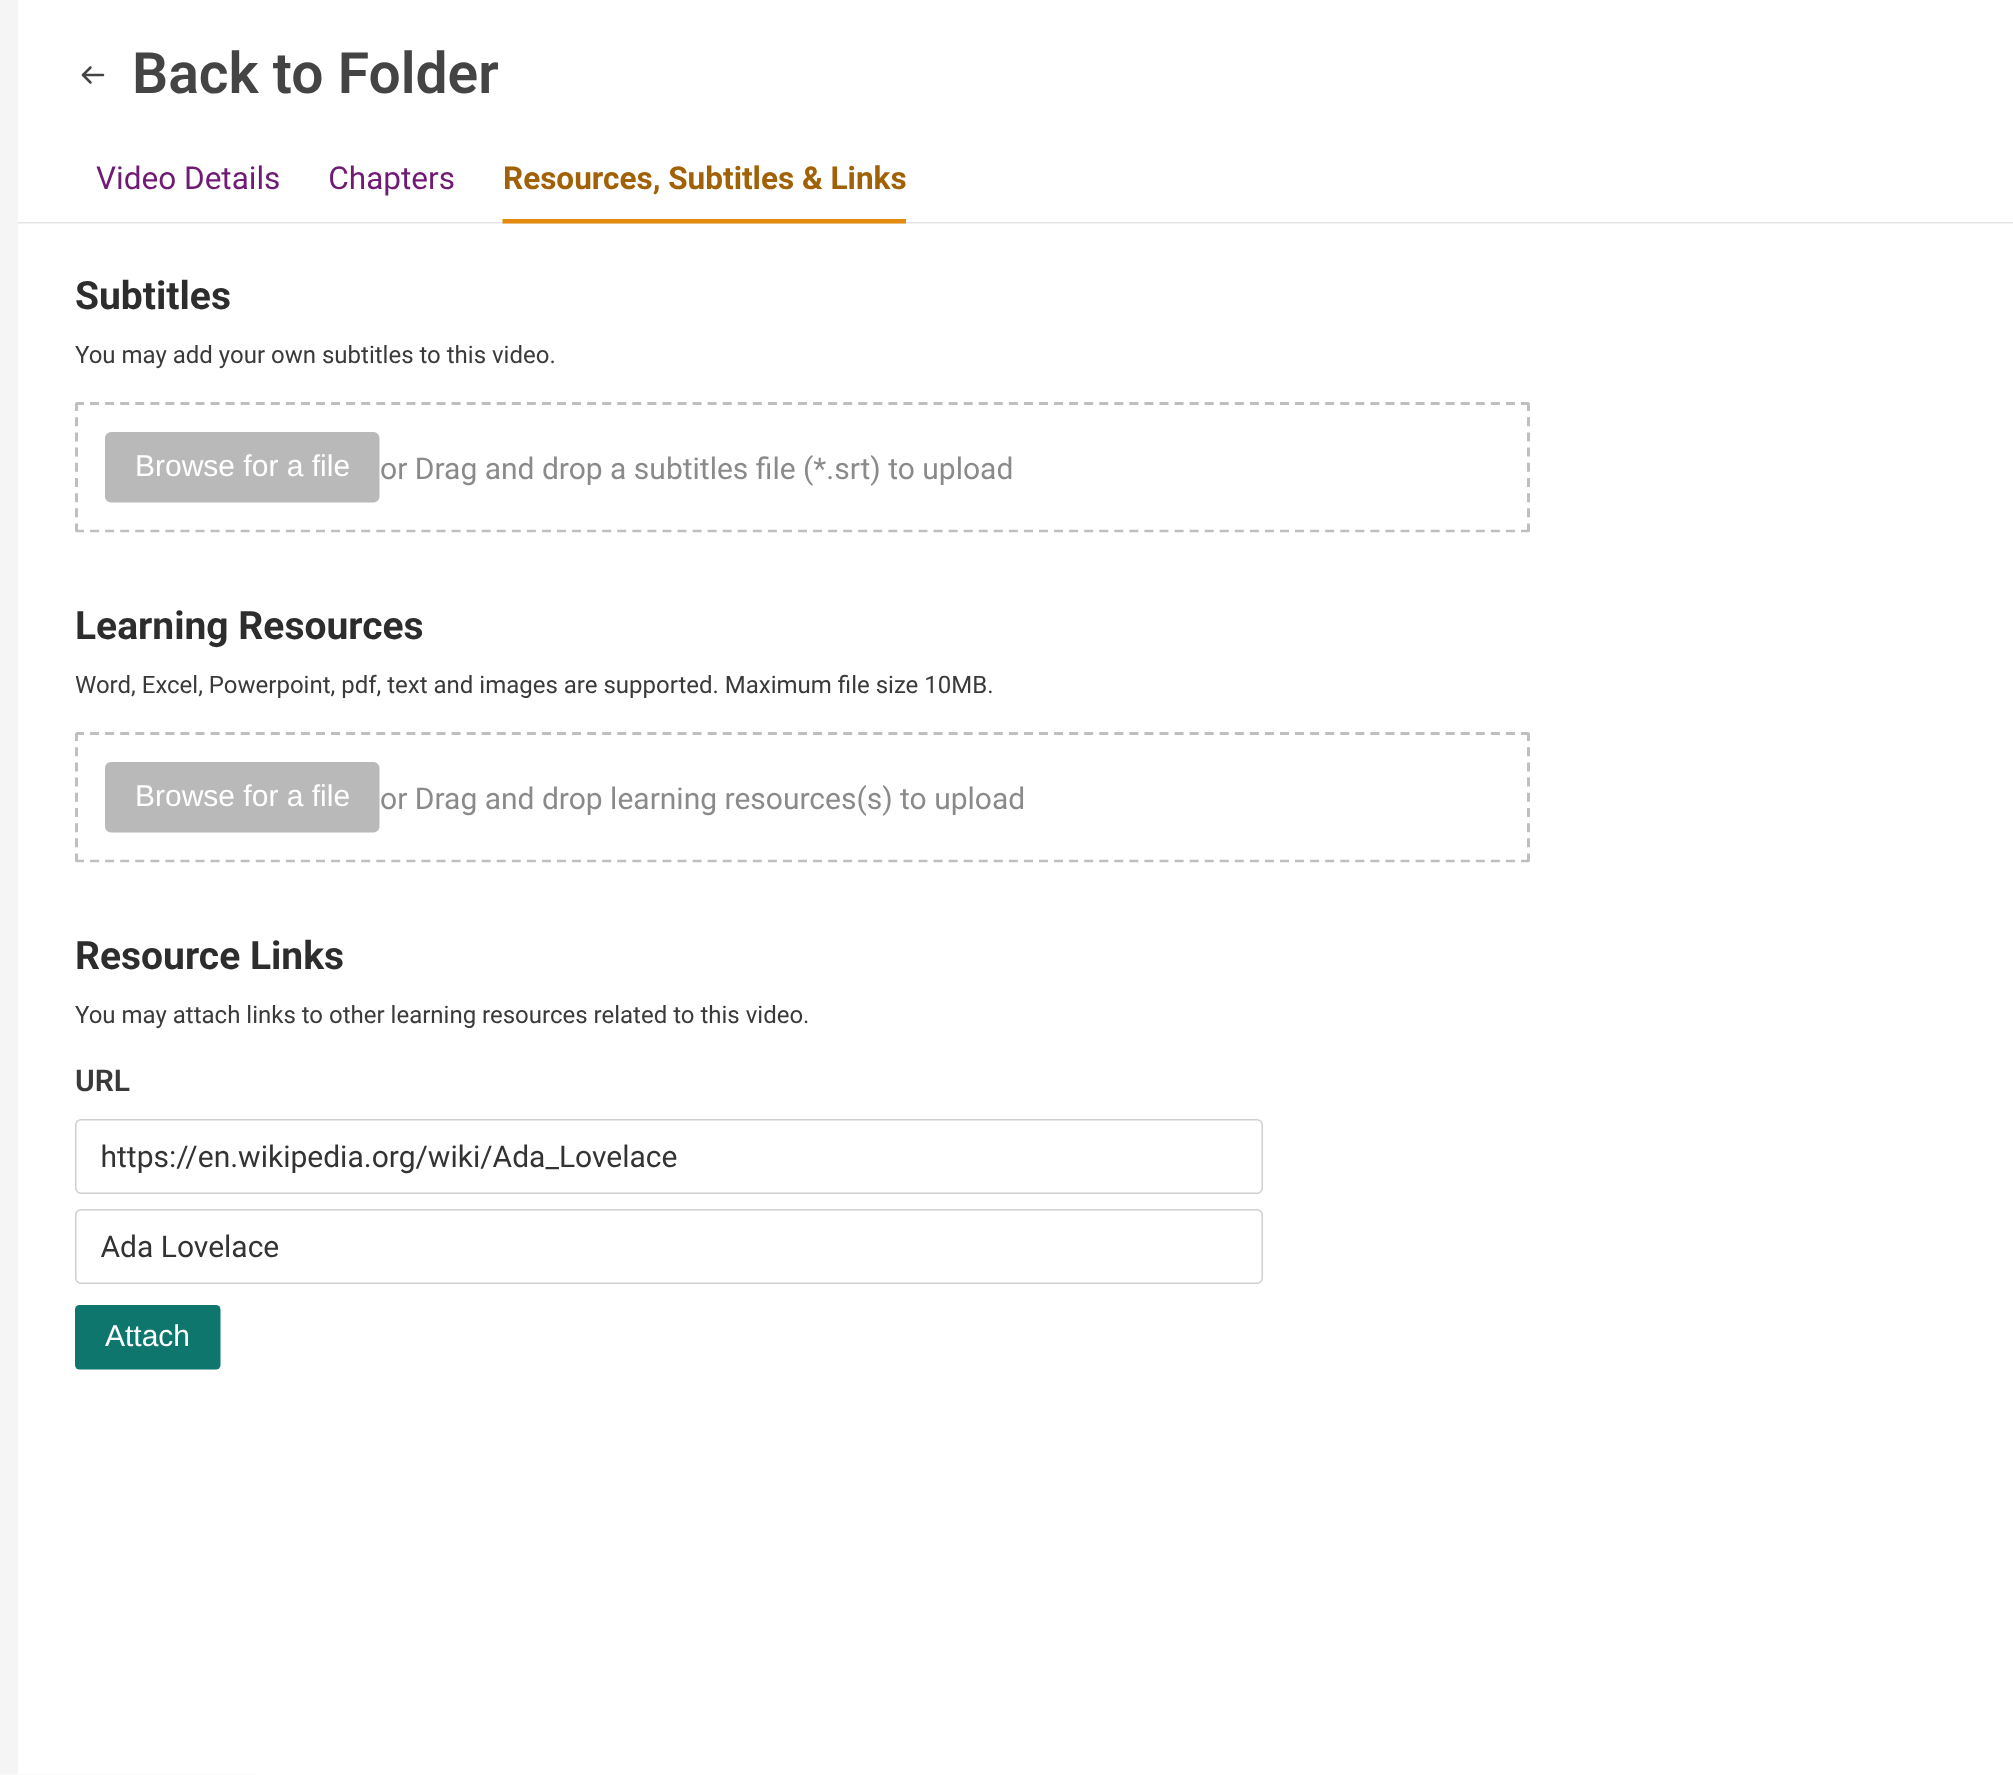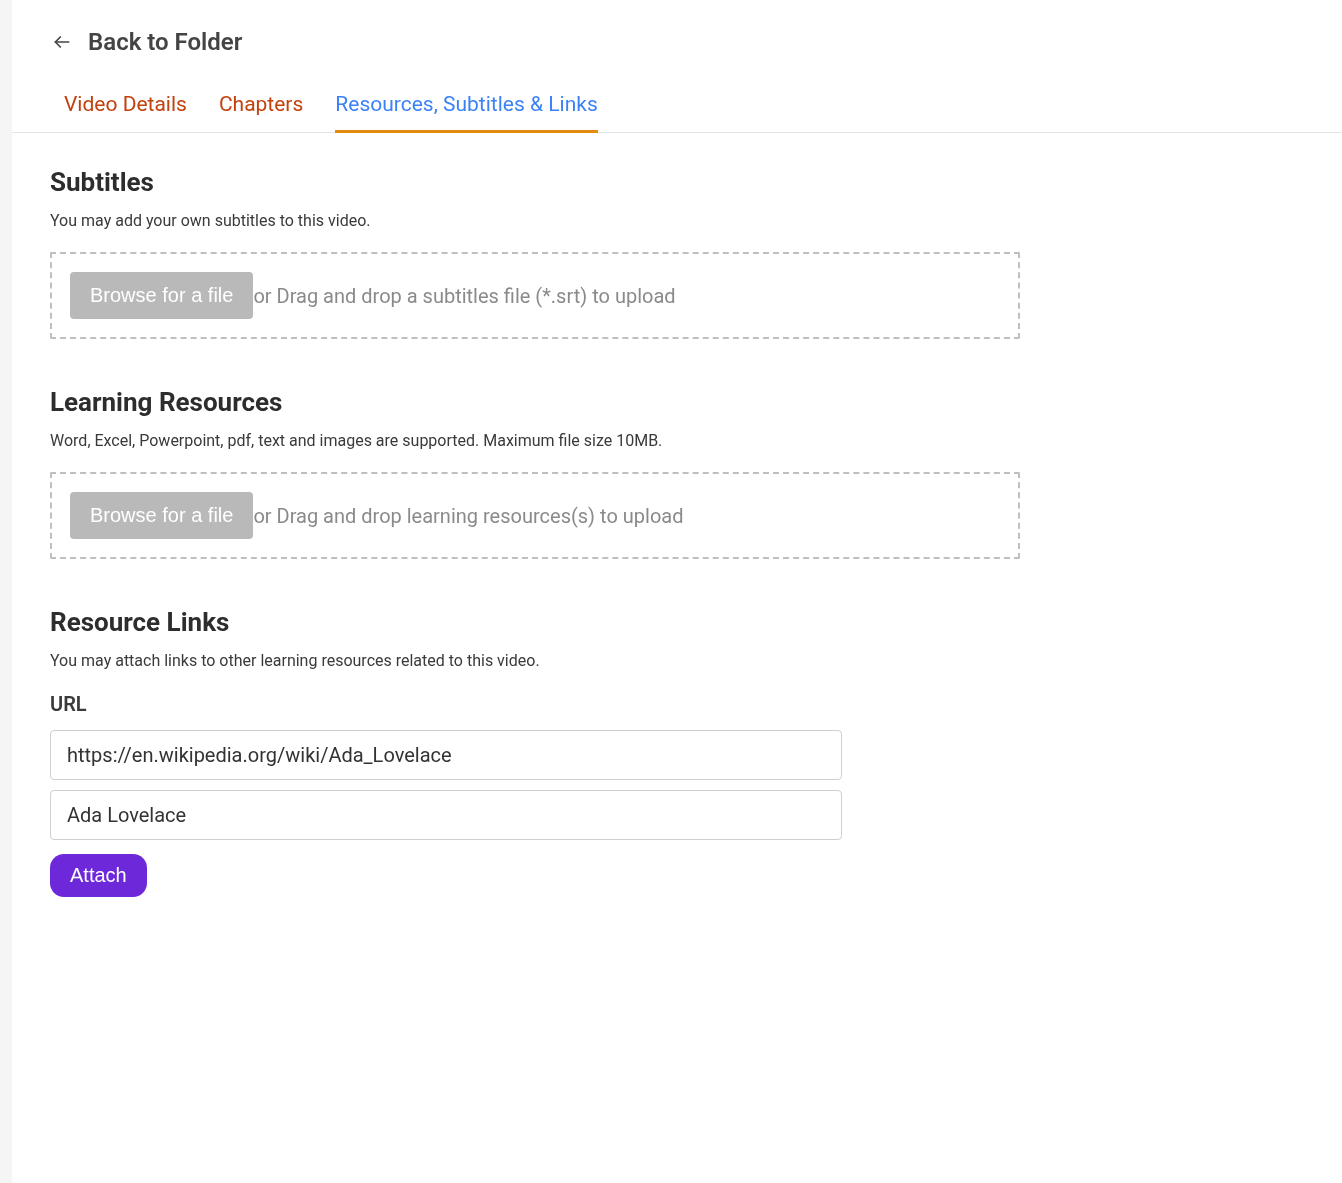--- a/index.html
+++ b/index.html
@@ -32,41 +32,41 @@
       justify-content: center;
       width: 24px;
       height: 24px;
       color: #444;
     }
     .back-arrow svg {
       width: 20px;
       height: 20px;
     }
     .back-title {
-      font-size: 24px;
+      font-size: 38px;
       font-weight: 600;
       color: #444;
     }
     .tabs {
       display: flex;
       gap: 32px;
       padding: 24px 52px 0 52px;
       border-bottom: 1px solid #e5e5e5;
     }
     .tab {
       font-size: 21px;
-      color: #c2410c;
+      color: #701a75;
       padding-bottom: 14px;
       cursor: pointer;
       border-bottom: 3px solid transparent;
       margin-bottom: -1px;
     }
     .tab.active {
-      color: #3b82f6;
-      font-weight: 400;
+      color: #a16207;
+      font-weight: 700;
       border-bottom-color: #e38a0f;
     }
     .content {
       padding: 34px 38px 0 38px;
     }
     .section {
       margin-bottom: 48px;
     }
     .section h2 {
       font-size: 26px;
@@ -112,25 +112,25 @@
       max-width: 100%;
       font-size: 20px;
       color: #333;
       padding: 12px 16px;
       border: 1px solid #cfcfcf;
       border-radius: 4px;
       margin-bottom: 10px;
       font-family: inherit;
     }
     .attach-btn {
-      background: #6d28d9;
+      background: #0f766e;
       color: #fff;
       font-size: 20px;
       border: none;
-      border-radius: 14px;
+      border-radius: 3px;
       padding: 10px 20px;
       cursor: pointer;
       margin-top: 4px;
       text-align: right;
     }
   </style>
 </head>
 <body>
 
 <div class="page-container">

